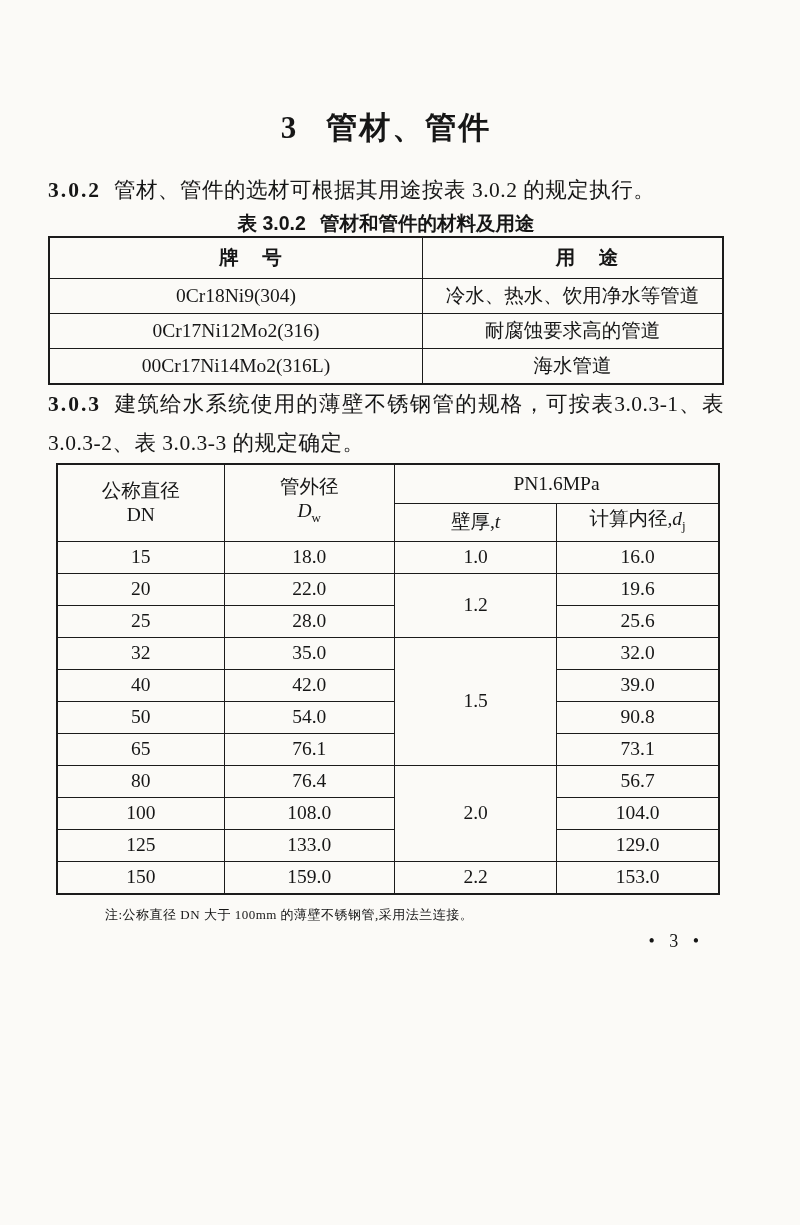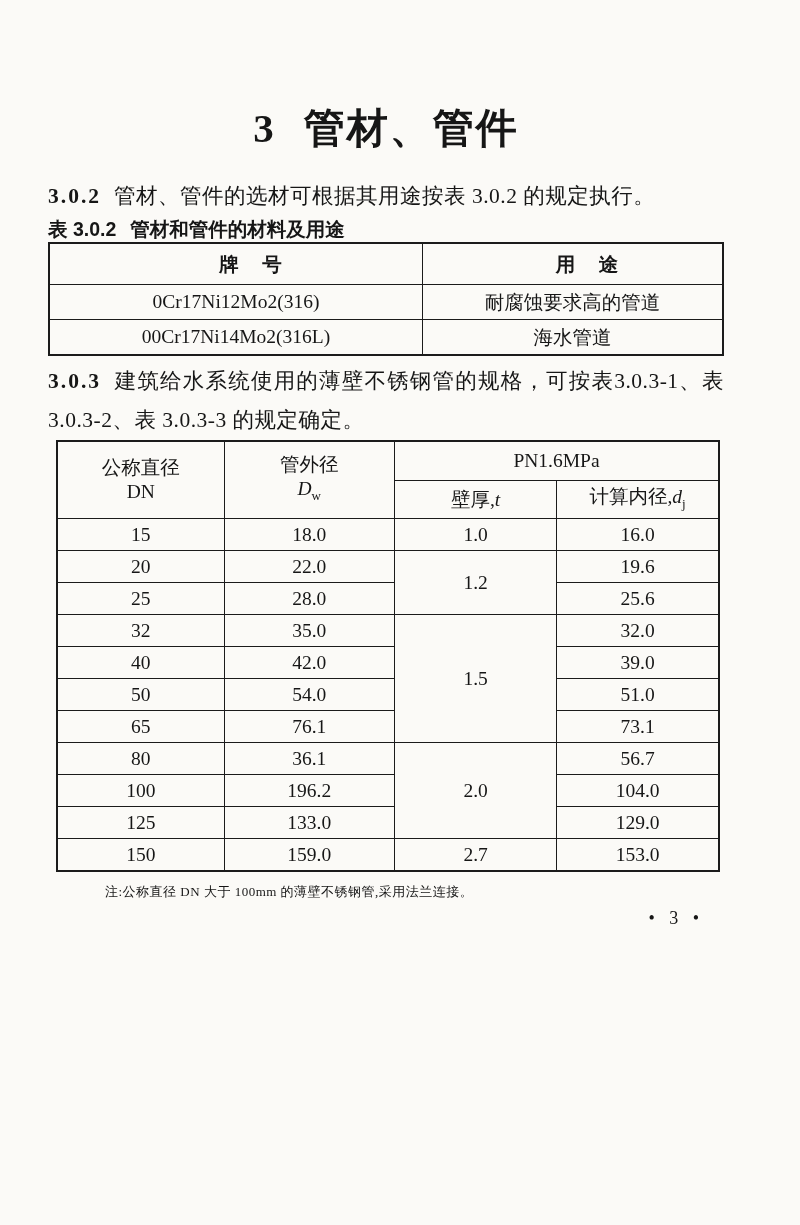--- a/index.html
+++ b/index.html
@@ -11,45 +11,45 @@
     background: #fbfaf7;
     color: #161616;
     font-family: "Liberation Serif", "DejaVu Serif", serif;
     overflow: hidden;
   }
   .content { position: absolute; left: 48px; top: 0; width: 676px; }
 
   .chapter-title {
     margin-top: 106px;
     text-align: center;
-    font-size: 41px;
+    font-size: 31px;
     font-weight: 700;
     letter-spacing: 2px;
     line-height: 44px;
   }
   .chapter-title .num { margin-right: 28px; }
 
   .para {
     font-size: 21.5px;
     line-height: 39px;
     text-align: justify;
     letter-spacing: 0.5px;
     margin: 0;
   }
   .para .cnum { font-weight: 700; letter-spacing: 2px; margin-right: 13px; white-space: nowrap; }
   .para-301 { margin-top: 64px; }
-  .para-303 { margin-top: 6px; }
+  .para-303 { margin-top: 0; }
 
   .cap {
     font-family: "Liberation Sans", "DejaVu Sans", sans-serif;
     font-weight: 700;
     font-size: 19.5px;
     line-height: 26px;
   }
-  .cap-302 { text-align: left; margin-top: 0; }
+  .cap-302 { text-align: center; margin-top: 0; }
   .cap-3031 { margin-left: 30px; margin-top: 0; }
   .cap .cap-gap { margin-right: 14px; }
 
   table { border-collapse: collapse; table-layout: fixed; }
   td { text-align: center; vertical-align: middle; }
 
   .t302 { width: 676px; font-size: 19.5px; border: 2.5px solid #1b1b1b; }
   .t302 td { border: 1.8px solid #1b1b1b; }
   .t302 thead td { height: 38px; font-weight: 700; letter-spacing: 2px; padding-left: 32px; }
   .t302 tbody td { height: 32px; }
@@ -97,20 +97,24 @@
 
     <table class="t302">
       <thead>
         <tr>
           <td class="col-grade">牌　号</td>
           <td>用　途</td>
         </tr>
       </thead>
       <tbody>
         <tr>
+          <td>0Cr18Ni9(304)</td>
+          <td>冷水、热水、饮用净水等管道</td>
+        </tr>
+        <tr>
           <td>0Cr17Ni12Mo2(316)</td>
           <td>耐腐蚀要求高的管道</td>
         </tr>
         <tr>
           <td>00Cr17Ni14Mo2(316L)</td>
           <td>海水管道</td>
         </tr>
       </tbody>
     </table>
 
@@ -160,47 +164,47 @@
           <td>32.0</td>
         </tr>
         <tr>
           <td>40</td>
           <td>42.0</td>
           <td>39.0</td>
         </tr>
         <tr>
           <td>50</td>
           <td>54.0</td>
-          <td>51.0</td>
+          <td>90.8</td>
         </tr>
         <tr>
           <td>65</td>
           <td>76.1</td>
           <td>73.1</td>
         </tr>
         <tr>
           <td>80</td>
-          <td>36.1</td>
+          <td>76.4</td>
           <td rowspan="3">2.0</td>
           <td>56.7</td>
         </tr>
         <tr>
           <td>100</td>
-          <td>196.2</td>
+          <td>108.0</td>
           <td>104.0</td>
         </tr>
         <tr>
           <td>125</td>
           <td>133.0</td>
           <td>129.0</td>
         </tr>
         <tr>
           <td>150</td>
           <td>159.0</td>
-          <td>2.7</td>
+          <td>2.2</td>
           <td>153.0</td>
         </tr>
       </tbody>
     </table>
 
     <div class="note">注:公称直径 DN 大于 100mm 的薄壁不锈钢管,采用法兰连接。</div>
 
     <div class="page-number">• 3 •</div>
 
   </div>

